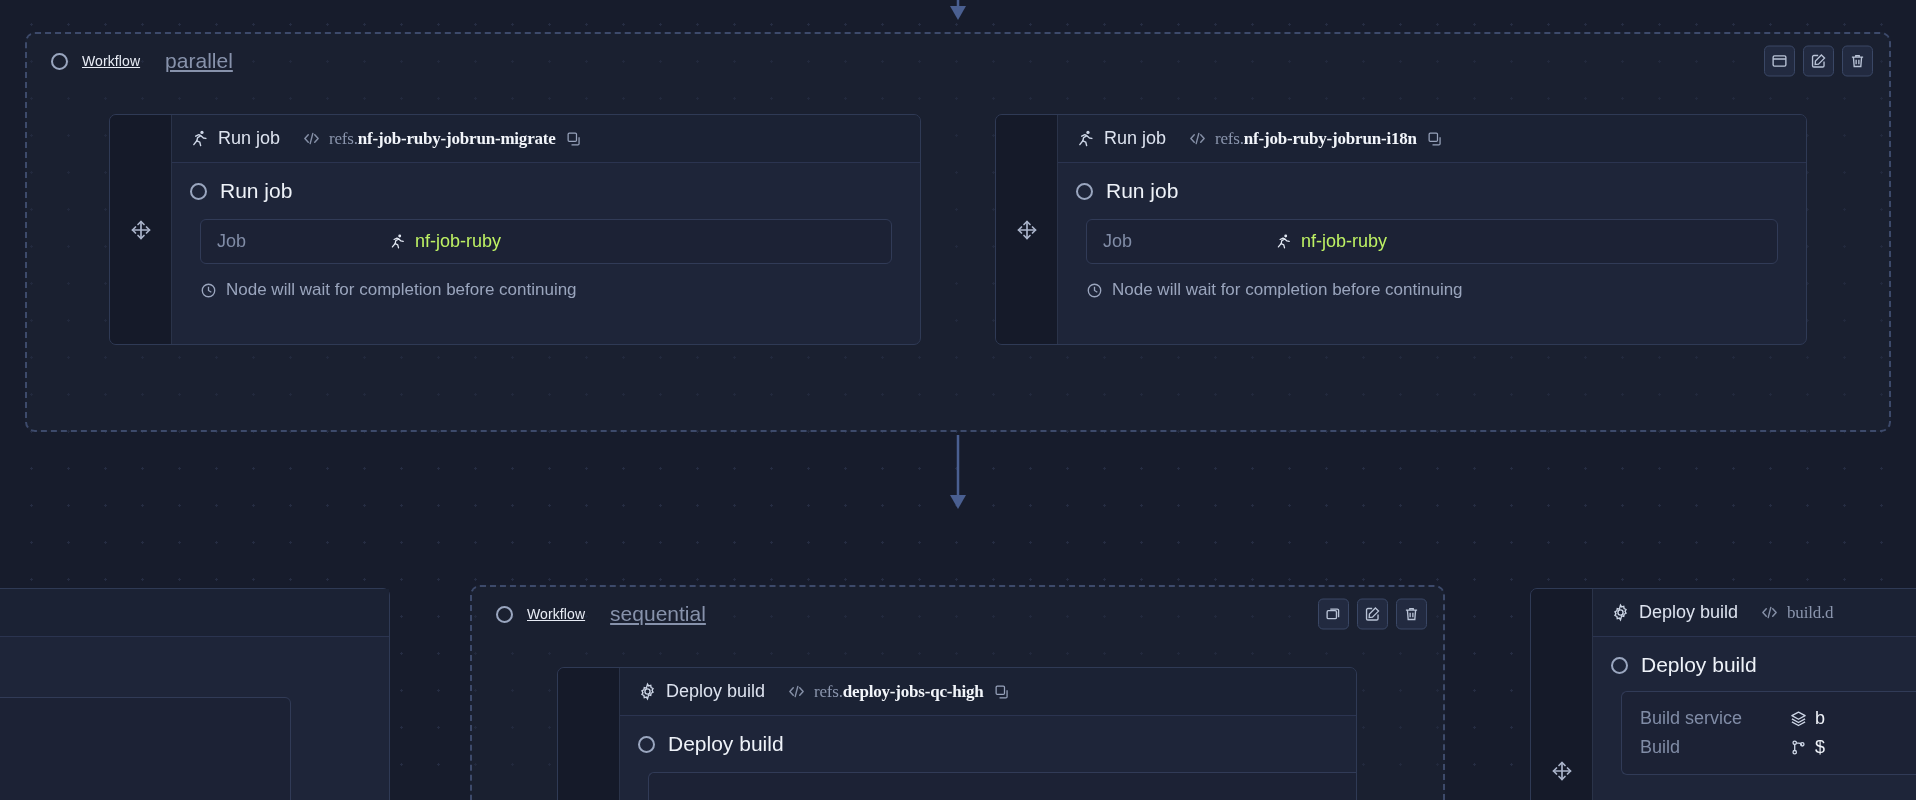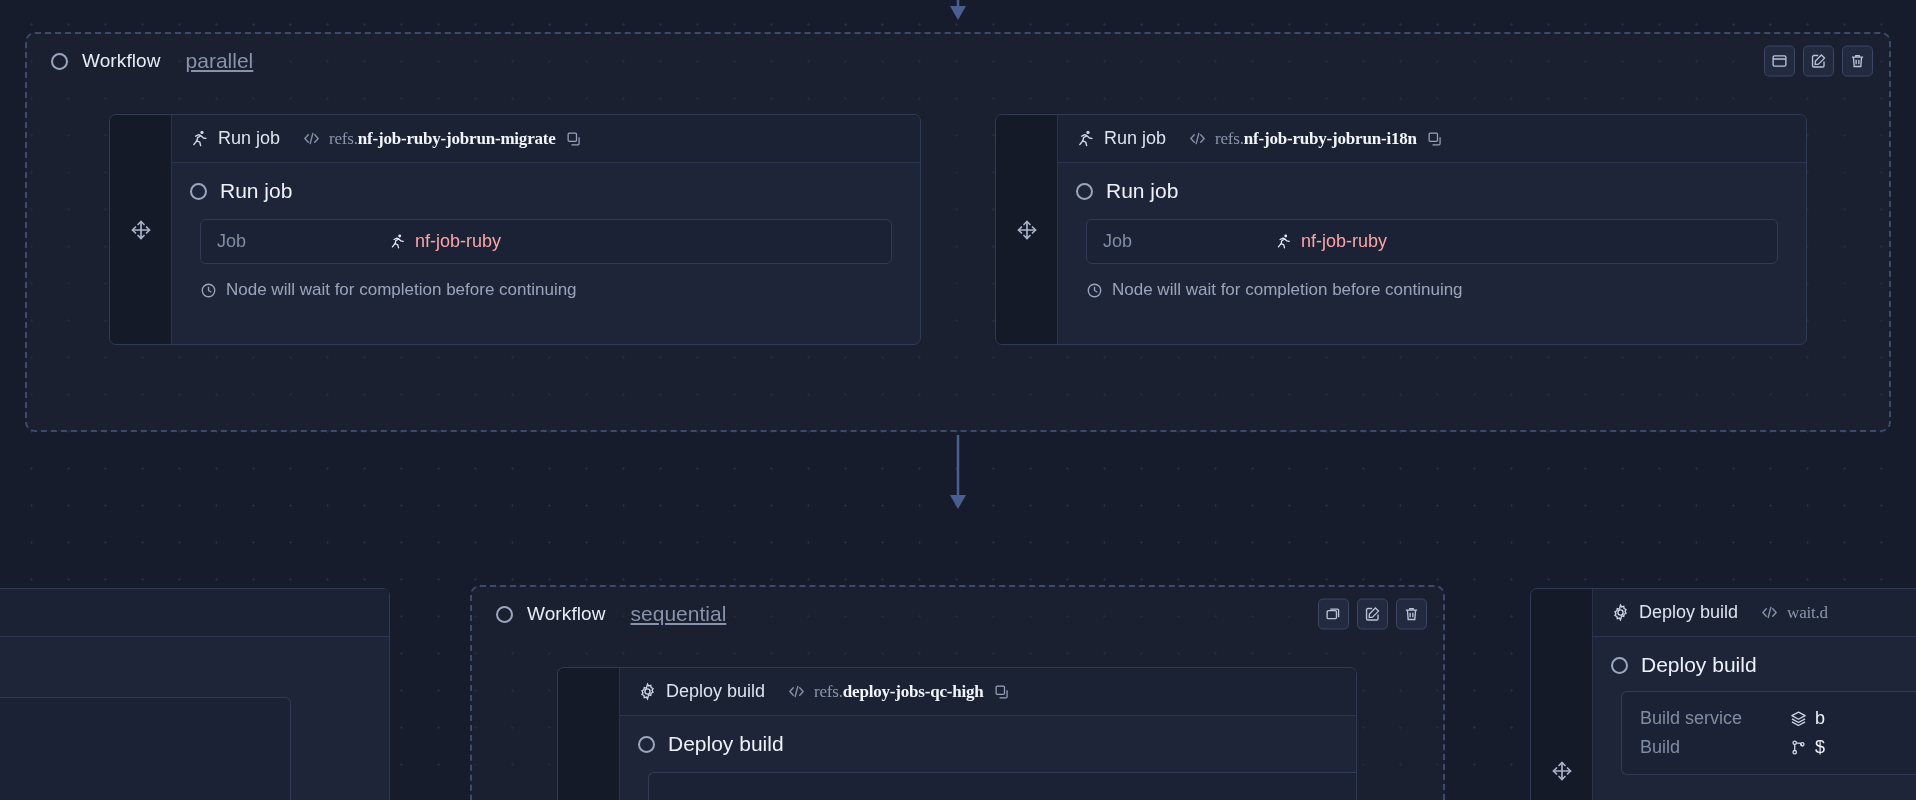--- a/index.html
+++ b/index.html
@@ -39,23 +39,24 @@
     position: relative;
   }
   .wf-ring {
     width: 17px; height: 17px;
     border: 2px solid #9aa6bf;
     border-radius: 50%;
     flex: none;
     margin-right: 14px;
   }
   .wf-title {
-    font-size: 19px;
+    font-size: 14px;
     color: #e8ecf5;
     letter-spacing: .1px;
+    text-decoration: underline;
   }
   .wf-sub {
     font-size: 21px;
     color: #8792ab;
     margin-left: 25px;
     text-decoration: underline;
   }
   .wf-tools {
     position: absolute;
     right: 16px; top: 50%;
@@ -159,21 +160,21 @@
   .field-label {
     font-size: 18px;
     color: #808ca6;
     width: 172px;
     flex: none;
   }
   .field-val {
     display: flex;
     align-items: center;
     font-size: 18px;
-    color: #fca5a5;
+    color: #bef264;
   }
   .field-val svg { width: 17px; height: 17px; margin-right: 9px; display:block; }
 
   .hint {
     display: flex;
     align-items: center;
     padding: 0 28px;
     margin-top: 16px;
     font-size: 17px;
     color: #9aa5bd;
@@ -496,21 +497,21 @@
           </span>
           <span class="nh-type">Deploy build</span>
           <span class="nh-code">
             <svg viewBox="0 0 20 20" fill="none" stroke="#98a3bb" stroke-width="1.5" stroke-linecap="round" stroke-linejoin="round">
               <polyline points="6.6,6 3,10 6.6,14"></polyline>
                 <polyline points="13.4,6 17,10 13.4,14"></polyline>
               <line x1="11.4" y1="4.6" x2="8.6" y2="15.4"></line>
             </svg>
           </span>
           <span class="nh-ref">
-            <span class="dim">wait.d</span>
+            <span class="dim">build.d</span>
           </span>
         </div>
         <div class="node-sec">
           <div class="node-sec-title">
             <span class="ring"></span>
             <span class="txt">Deploy build</span>
           </div>
           <div class="inner-box" style="margin:0 0 0 28px; border-right:none; border-radius:6px 0 0 6px;">
             <div class="row">
               <span class="rlabel">Build service</span>

